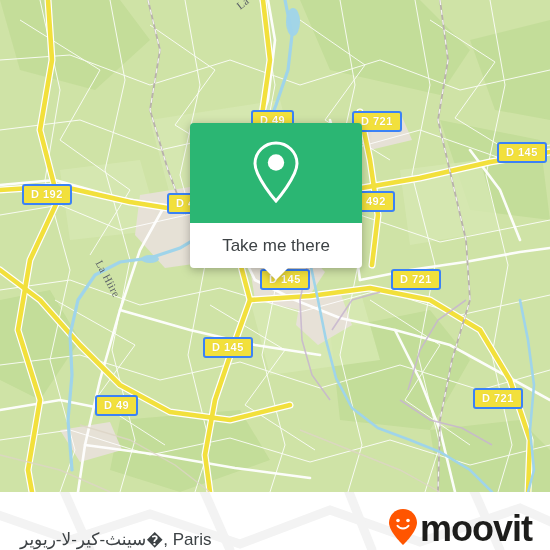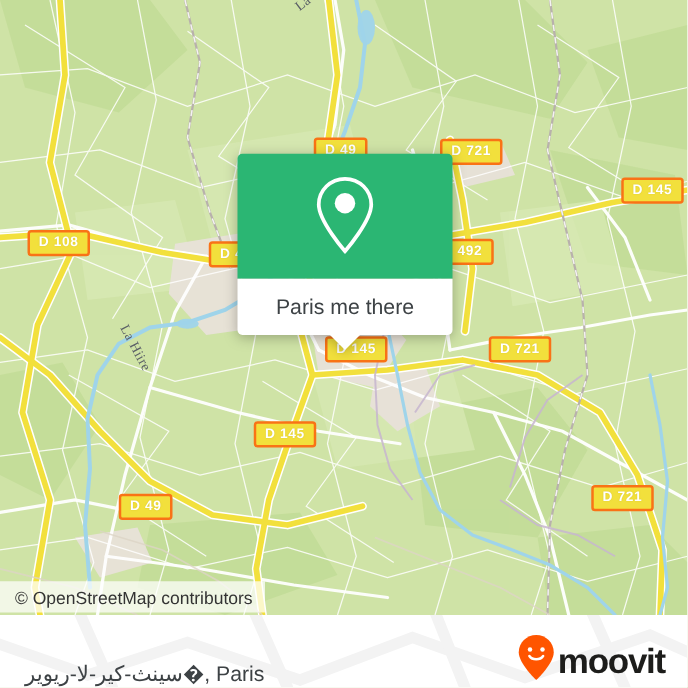--- a/index.html
+++ b/index.html
@@ -24,21 +24,21 @@
     height: 492px;
     overflow: hidden;
     background: #cfe3a6;
   }
   #map svg { display: block; }
 
   
   .shield {
     position: absolute;
     background: #f2e03c;
-    border: 2px solid #f97316;
+    border: 2px solid #3b82f6;
     border-radius: 3px;
     color: #ffffff;
     font-size: 11px;
     font-weight: bold;
     letter-spacing: 0.5px;
     padding: 2px 7px 3px 7px;
     line-height: 12px;
     white-space: nowrap;
     text-shadow: 0 0 1px rgba(180,160,20,0.55);
     box-sizing: border-box;
@@ -140,21 +140,21 @@
     z-index: 2;
   }
   #brand {
     position: relative;
     display: flex;
     align-items: center;
     z-index: 2;
   }
   #brand-wordmark {
     color: #1d1d1b;
-    font-size: 28px;
+    font-size: 36px;
     font-weight: bold;
     letter-spacing: -1px;
     line-height: 36px;
     margin-left: 2px;
   }
 </style>
 </head>
 <body>
 
 <div id="app">
@@ -284,21 +284,21 @@
           <path d="M80,425 L130,440 L175,465 L210,492"></path>
           <path d="M0,455 L60,470 L110,492"></path>
           <path d="M300,430 L350,450 L400,470 L440,492"></path>
         </g>
       </g>
     </svg>
 
     <div class="shield" style="left:251px;top:110px;">D 49</div>
     <div class="shield" style="left:352px;top:111px;">D 721</div>
     <div class="shield" style="left:497px;top:142px;">D 145</div>
-    <div class="shield" style="left:22px;top:184px;">D 108</div>
+    <div class="shield" style="left:22px;top:184px;">D 192</div>
     <div class="shield" style="left:167px;top:193px;">D 4</div>
     <div class="shield" style="left:357px;top:191px;">492</div>
     <div class="shield" style="left:260px;top:269px;">D 145</div>
     <div class="shield" style="left:391px;top:269px;">D 721</div>
     <div class="shield" style="left:203px;top:337px;">D 145</div>
     <div class="shield" style="left:95px;top:395px;">D 49</div>
     <div class="shield" style="left:473px;top:388px;">D 721</div>
 
     <div class="river-label" style="left:234px;top:2px;transform:rotate(-38deg);transform-origin:0 0;">La Kiire</div>
     <div class="river-label" style="left:104px;top:258px;transform:rotate(62deg);transform-origin:0 0;">La Hiire</div>
@@ -306,28 +306,25 @@
     <div id="callout">
       <div id="callout-top">
         <span>
           <svg width="54" height="68" viewBox="0 0 54 68" xmlns="http://www.w3.org/2000/svg">
             <path d="M27 4 C15.5 4 6 13.2 6 24.6 C6 38 27 62 27 62 C27 62 48 38 48 24.6 C48 13.2 38.5 4 27 4 Z" fill="none" stroke="#ffffff" stroke-width="3"></path>
             <circle cx="27" cy="23.5" r="8.2" fill="#ffffff"></circle>
           </svg>
         </span>
       </div>
       <div id="callout-bottom">
-        <span id="callout-label">Paris me there</span>
+        <span id="callout-label">Take me there</span>
       </div>
       <div id="callout-arrow"></div>
     </div>
 
-    <div id="attribution">
-      <span>© OpenStreetMap contributors</span>
-    </div>
   </div>
 
   <div id="footer">
     <div id="footer-bg">
       <svg width="550" height="58" viewBox="0 0 550 58" xmlns="http://www.w3.org/2000/svg">
         <rect x="0" y="0" width="550" height="58" fill="#ffffff"></rect>
         <g stroke="#f3f3f3" stroke-width="9" fill="none" stroke-linecap="round">
           <path d="M-10,20 L70,48 L150,22 L240,52 L330,18 L420,50 L520,16 L560,34"></path>
           <path d="M60,-10 L90,58"></path>
           <path d="M200,-10 L230,58"></path>

